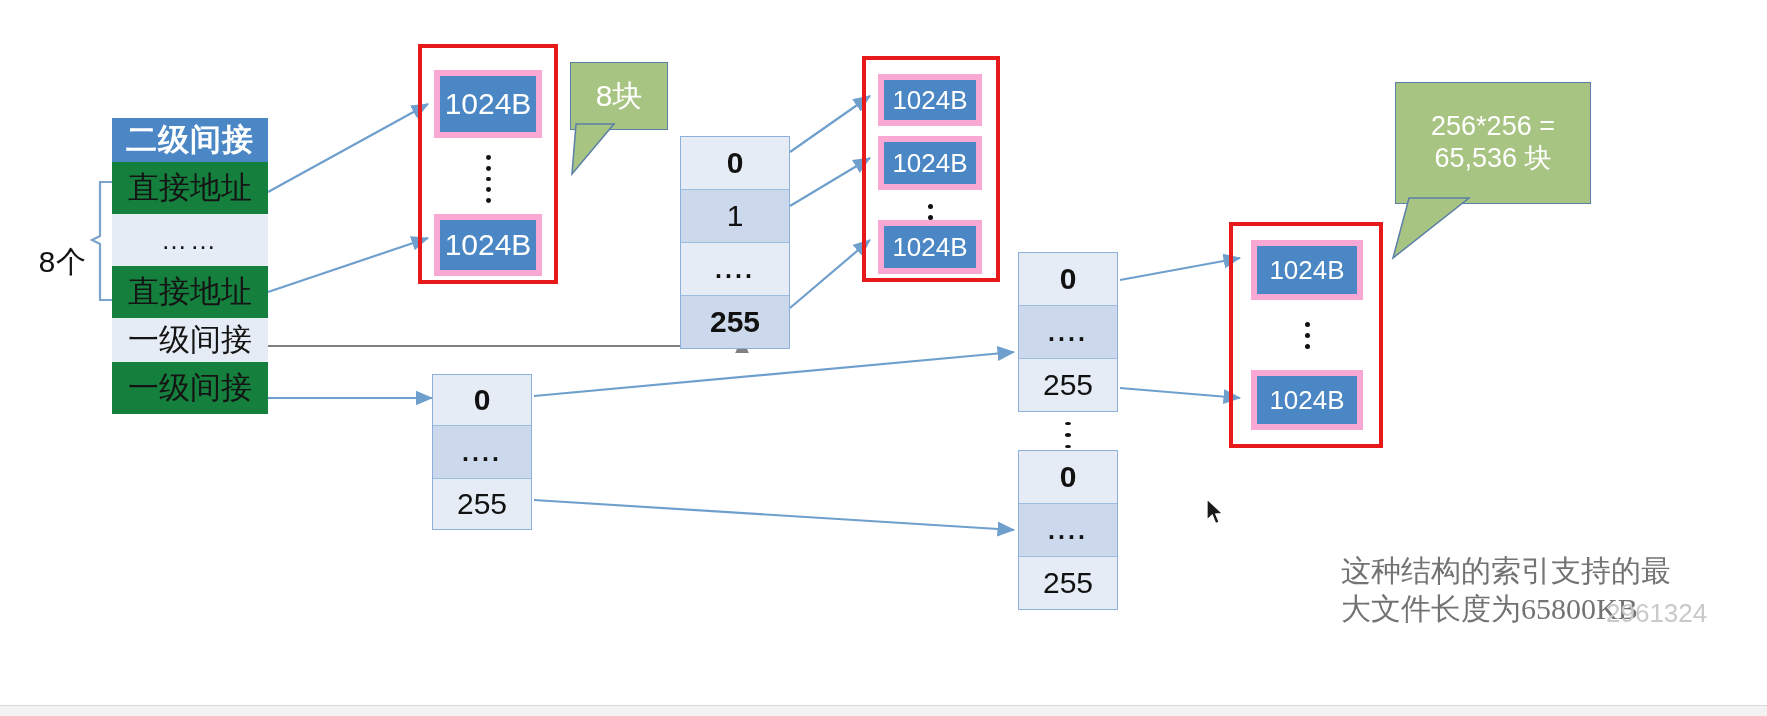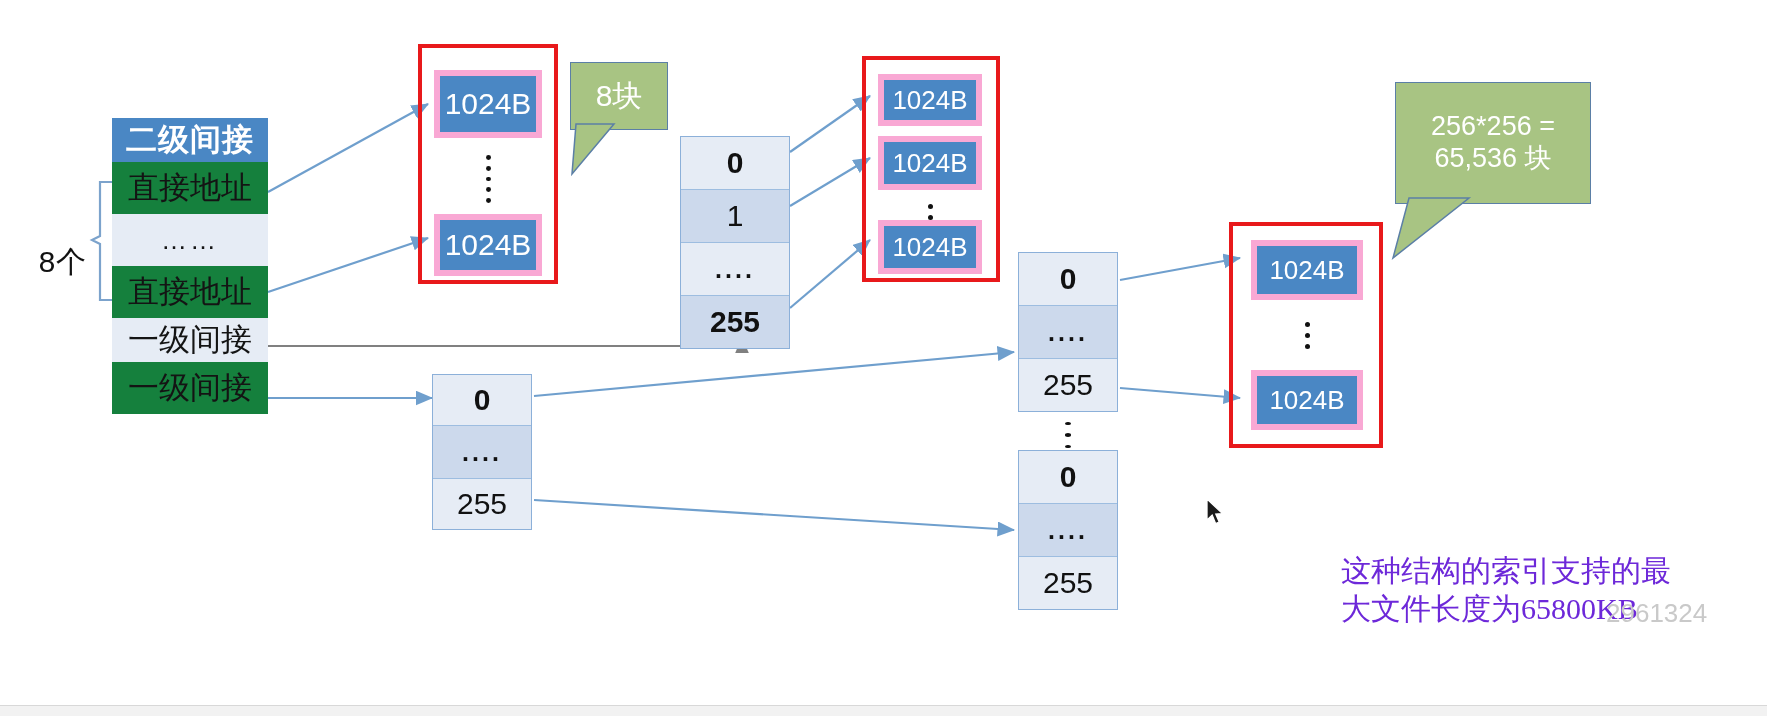--- a/index.html
+++ b/index.html
@@ -39,21 +39,21 @@
   .ptbl .r .dots{letter-spacing:3px;font-size:25px;font-weight:700;}
 
   
   .callout{background:#a8c483;border:1px solid #5b7fa6;color:#ffffff;
            display:flex;align-items:center;justify-content:center;text-align:center;
            font-size:30px;line-height:1.18;}
   .callout.multi{font-size:27px;}
 
   
   .plain{color:#111;font-size:30px;font-family:"Liberation Serif","DejaVu Serif",serif;}
-  .cap{color:#6d28d9;font-size:30px;line-height:1.25;
+  .cap{color:#737373;font-size:30px;line-height:1.25;
        font-family:"Liberation Serif","DejaVu Serif",serif;}
 
   svg.overlay{position:absolute;left:0;top:0;width:1767px;height:716px;
               pointer-events:none;overflow:visible;}
   .topbar{position:absolute;left:0;top:0;width:1767px;height:8px;background:#ffffff;}
   .botbar{position:absolute;left:0;bottom:0;width:1767px;height:10px;
           background:#f2f2f2;border-top:1px solid #d8d8d8;}
   .wmark{position:absolute;color:#c9c9c9;font-size:26px;
          font-family:"Liberation Sans",sans-serif;}
   .cursor{position:absolute;}

